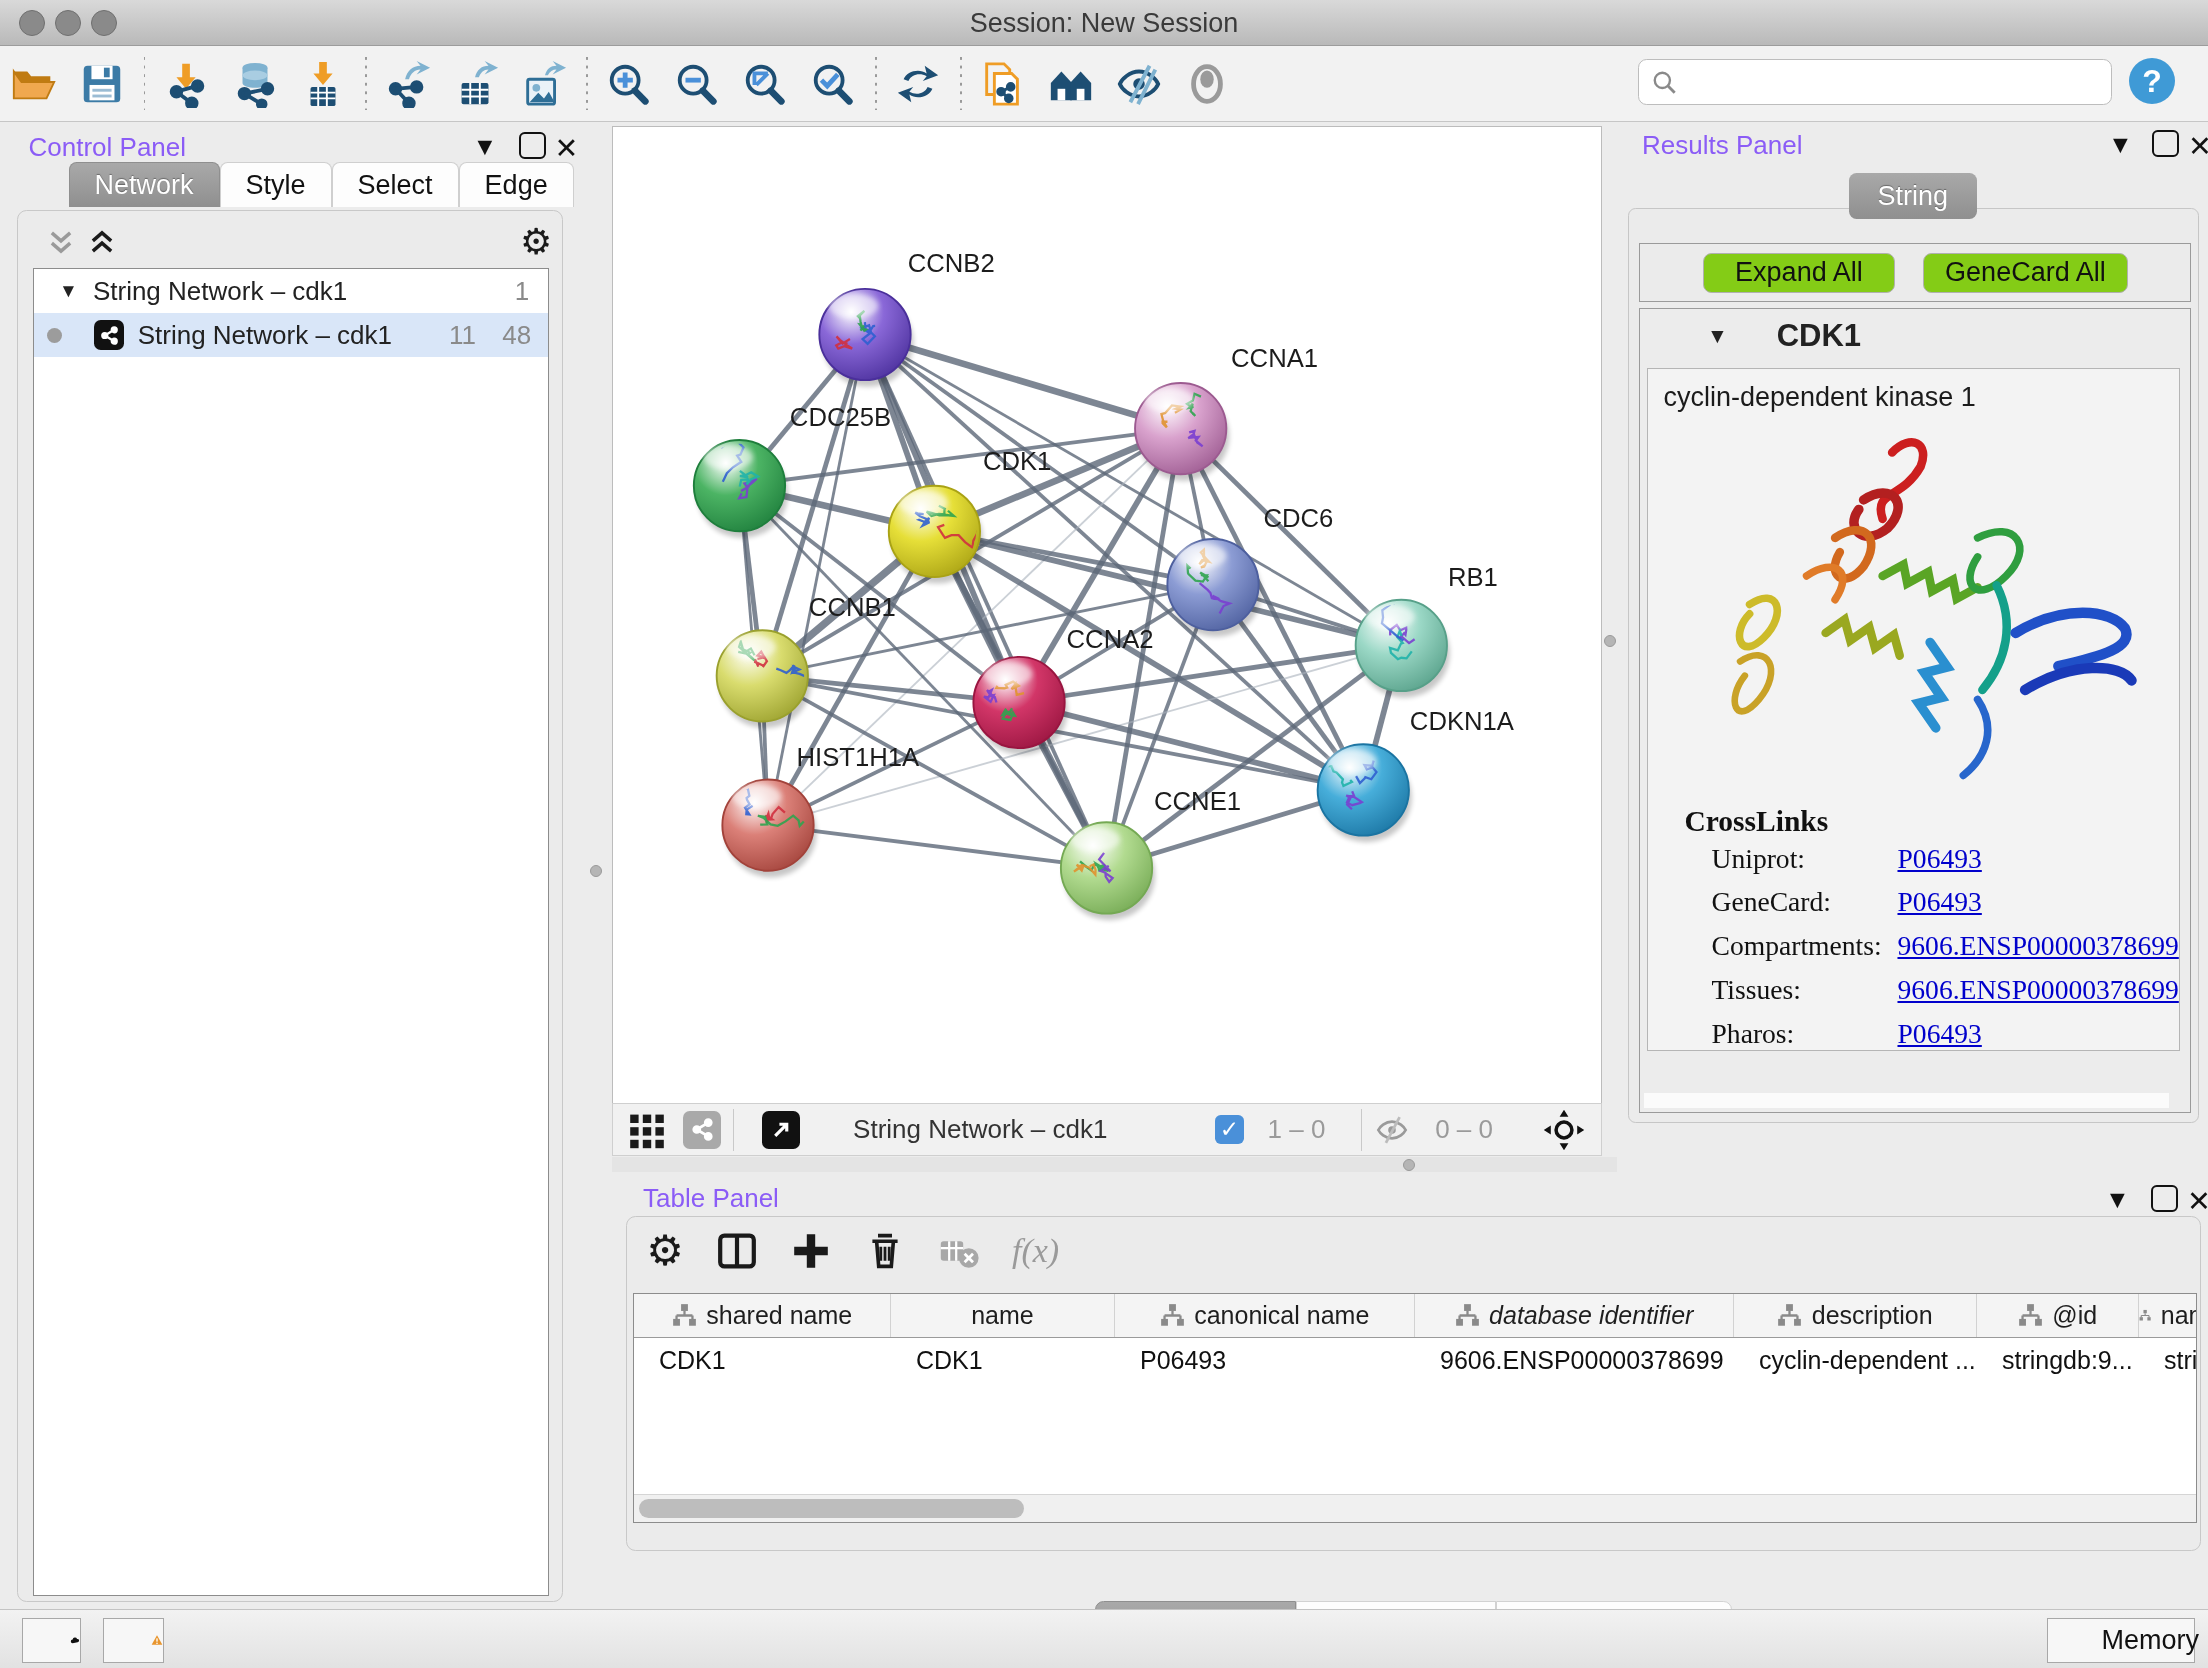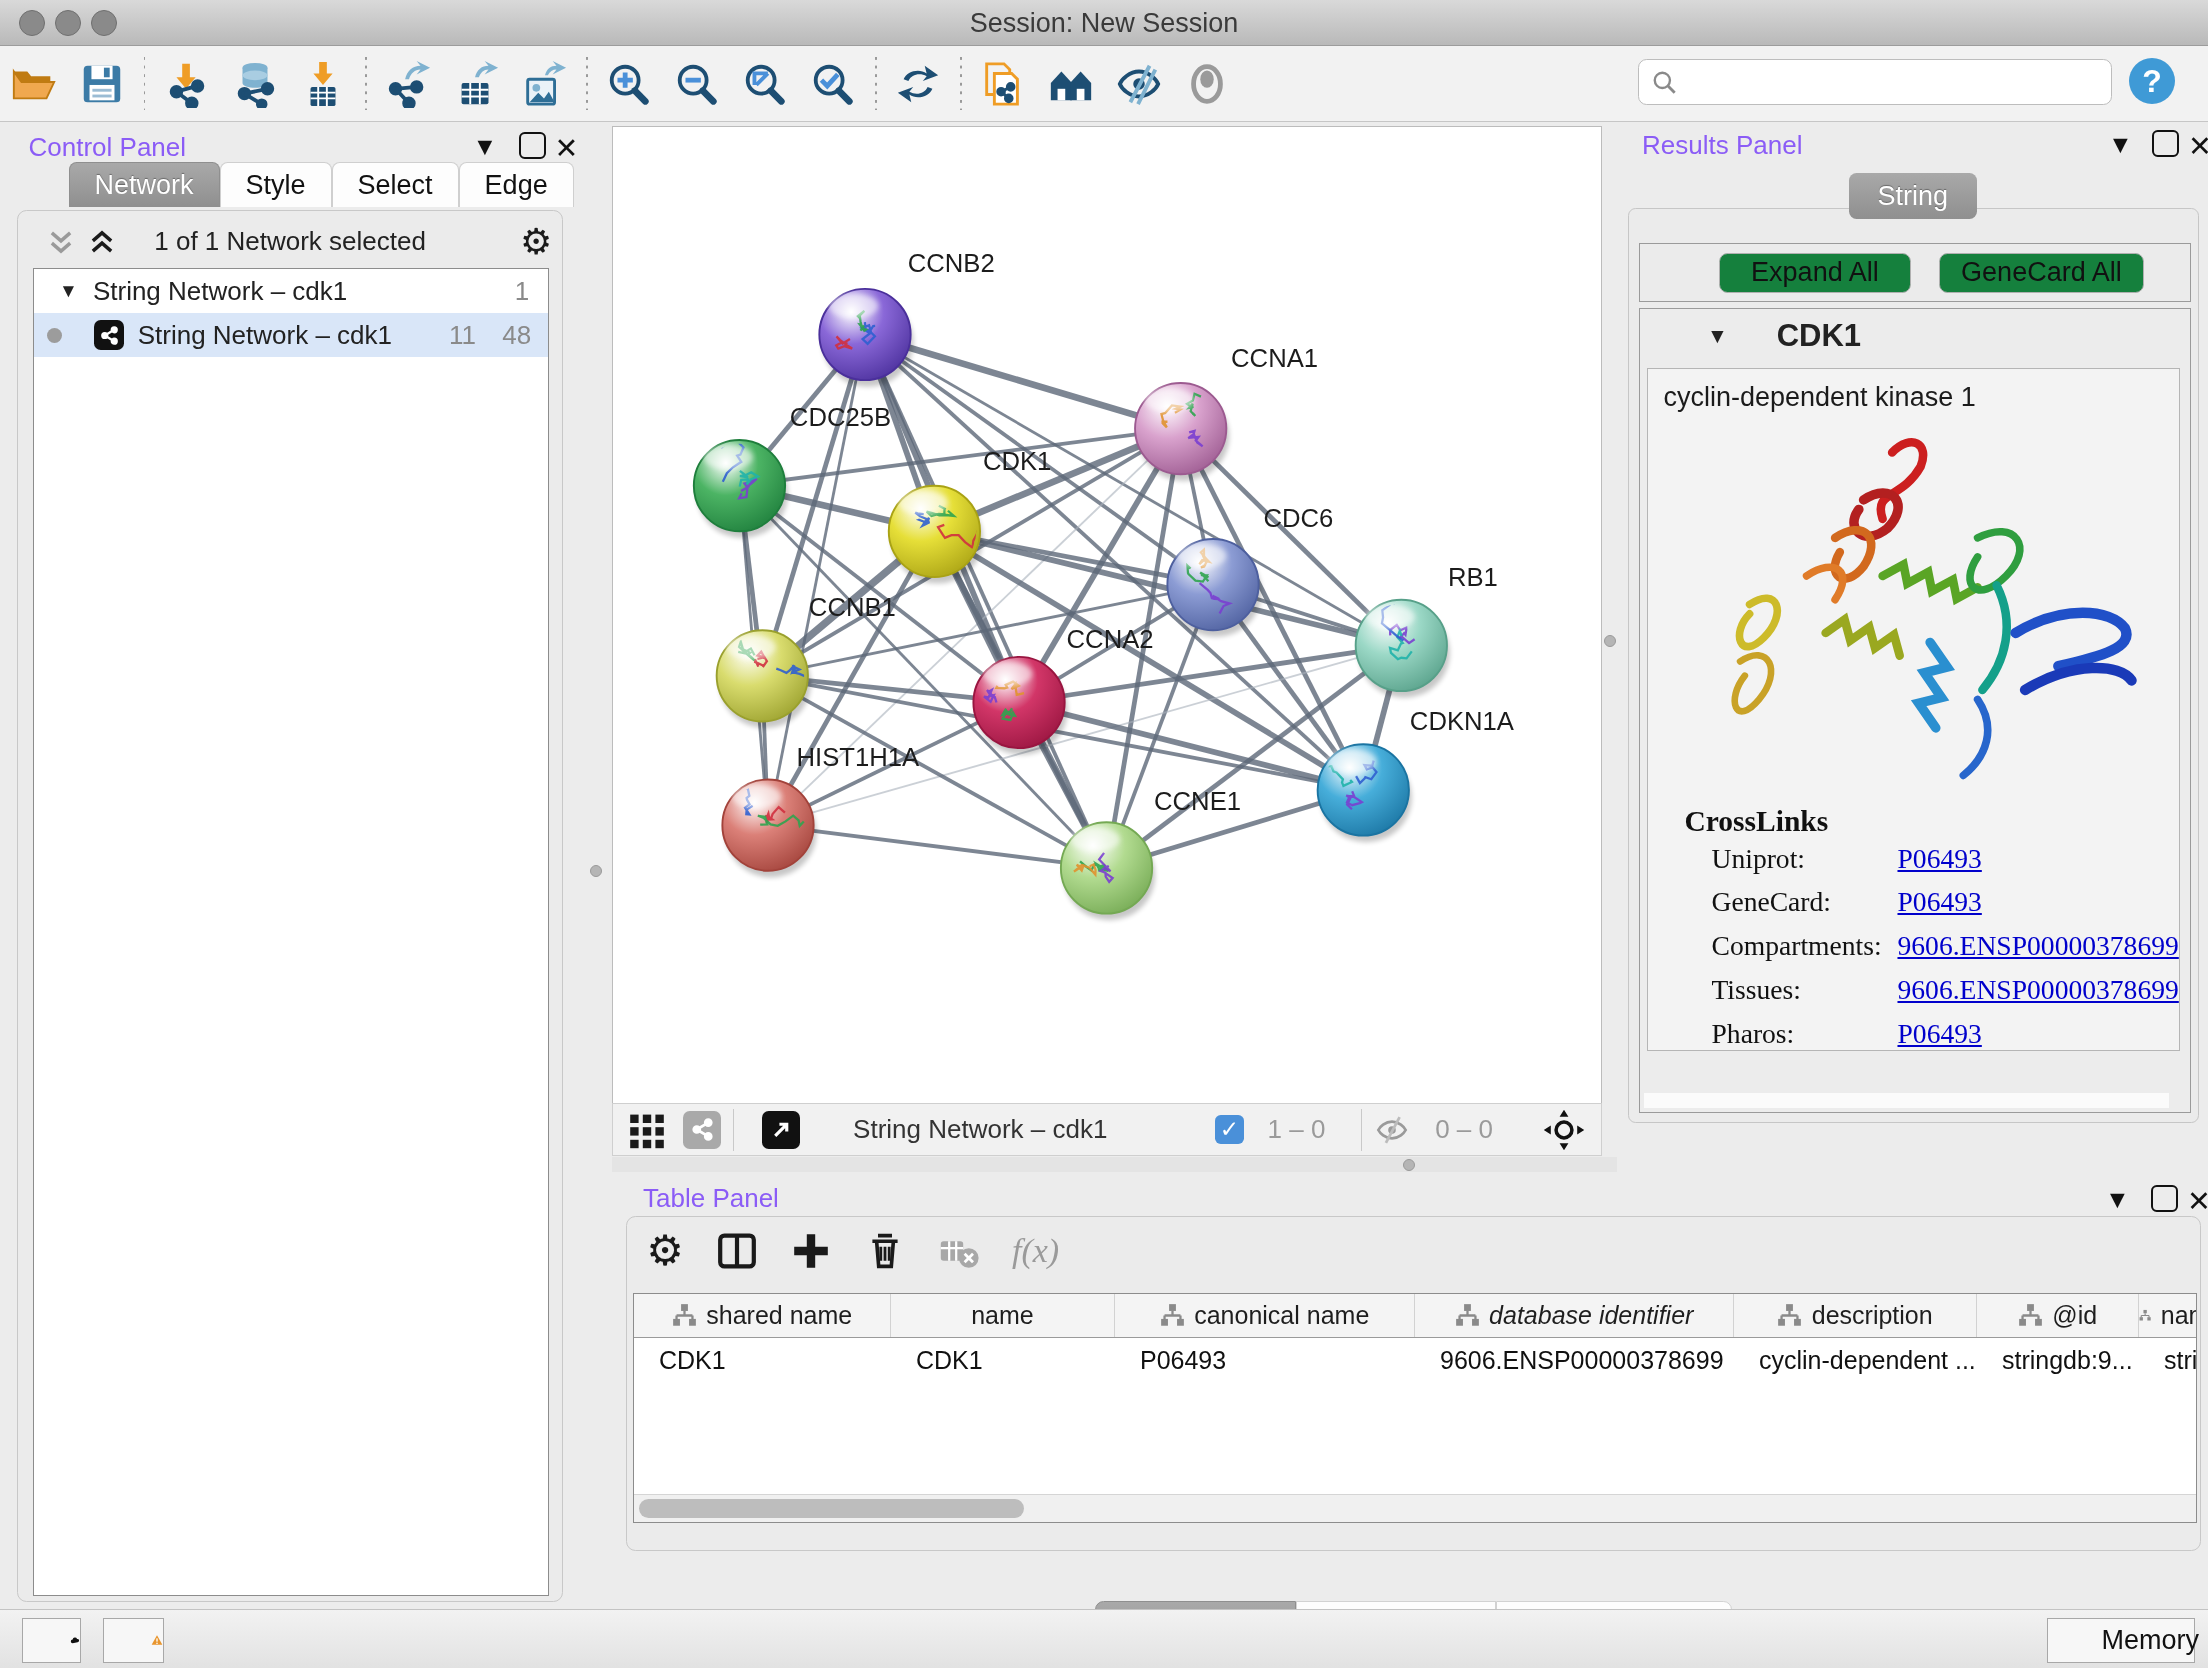--- a/index.html
+++ b/index.html
@@ -75,22 +75,22 @@
 
   
   .results-panel { position:absolute; left:1617px; top:122px; width:592px; height:1050px; background:#ececec; }
   .rp-container { position:absolute; left:11.4px; top:86px; width:571px; height:915px;
     background:#ebebeb; border:1px solid #c6c6c6; border-radius:7.6px; }
   .string-tab { position:absolute; left:232px; top:51px; height:46px; padding:0 28.5px; z-index:3;
     background:linear-gradient(#a9a9a9,#8f8f8f); color:#fff; font-size:27px;
     border-radius:7.6px; display:flex; align-items:center; text-shadow:0 -1px 1px rgba(0,0,0,.35); }
   .rp-box1 { position:absolute; left:9.5px; top:34px; width:552px; height:59px;
     border:1.9px solid #9a9a9a; background:#ebebeb; }
-  .rp-btn { position:absolute; top:8.6px; height:40px; background:#15803d; border:1px solid #b0b0b0;
-    border-radius:8.6px; font-size:27px; display:flex; align-items:center; justify-content:center; color:#111;margin-left:16px; }
+  .rp-btn { position:absolute; top:8.6px; height:40px; background:#84cc16; border:1px solid #b0b0b0;
+    border-radius:8.6px; font-size:27px; display:flex; align-items:center; justify-content:center; color:#111; }
   .rp-box2 { position:absolute; left:9.5px; top:99px; width:552px; height:805px;
     border:1.9px solid #9a9a9a; background:#ececec; }
   .rp-gene-row { position:absolute; left:0; top:0; width:100%; height:53px;
     display:flex; align-items:center; }
   .rp-content { position:absolute; left:7.6px; top:59px; width:533px; height:683px;
     background:#f3f3f3; border:1.9px solid #b5b5b5; overflow:hidden; }
   .rp-desc { position:absolute; left:15px; top:13.3px; font-size:27px; color:#1b1b1b; }
   .xl-title { position:absolute; left:36px; font-family:"Liberation Serif",serif;
     font-weight:bold; font-size:29.5px; color:#111; }
   .xl-row { position:absolute; left:63px; font-family:"Liberation Serif",serif; font-size:27.6px; color:#111; }
@@ -321,21 +321,20 @@
         <svg style="position:absolute;left:27px" width="32" height="32" viewBox="0 0 28 28">
             <g stroke="#9a9a9a" stroke-width="3" fill="none">
               <path d="M6 6l8 7 8-7M6 15l8 7 8-7"></path>
             </g>
           </svg>
         <svg style="position:absolute;left:68px" width="32" height="32" viewBox="0 0 28 28">
             <g stroke="#1a1a1a" stroke-width="3" fill="none">
               <path d="M6 13l8-7 8 7M6 22l8-7 8 7"></path>
             </g>
           </svg>
-        <span class="txt">1 of 1 Network selected</span>
         <span class="gear" style="position:absolute;left:502px">⚙</span>
       </div>
       <div class="tree-box">
         <div class="tree-row">
           <span style="margin-left:25px;font-size:19px">▼</span>
           <span style="margin-left:15px">String Network – cdk1</span>
           <span style="position:absolute;right:19px;color:#8a8a8a">1</span>
         </div>
         <div class="tree-row sel">
           <span style="margin-left:13.3px;width:15px;height:15px;border-radius:50%;background:#9c9c9c"></span>

